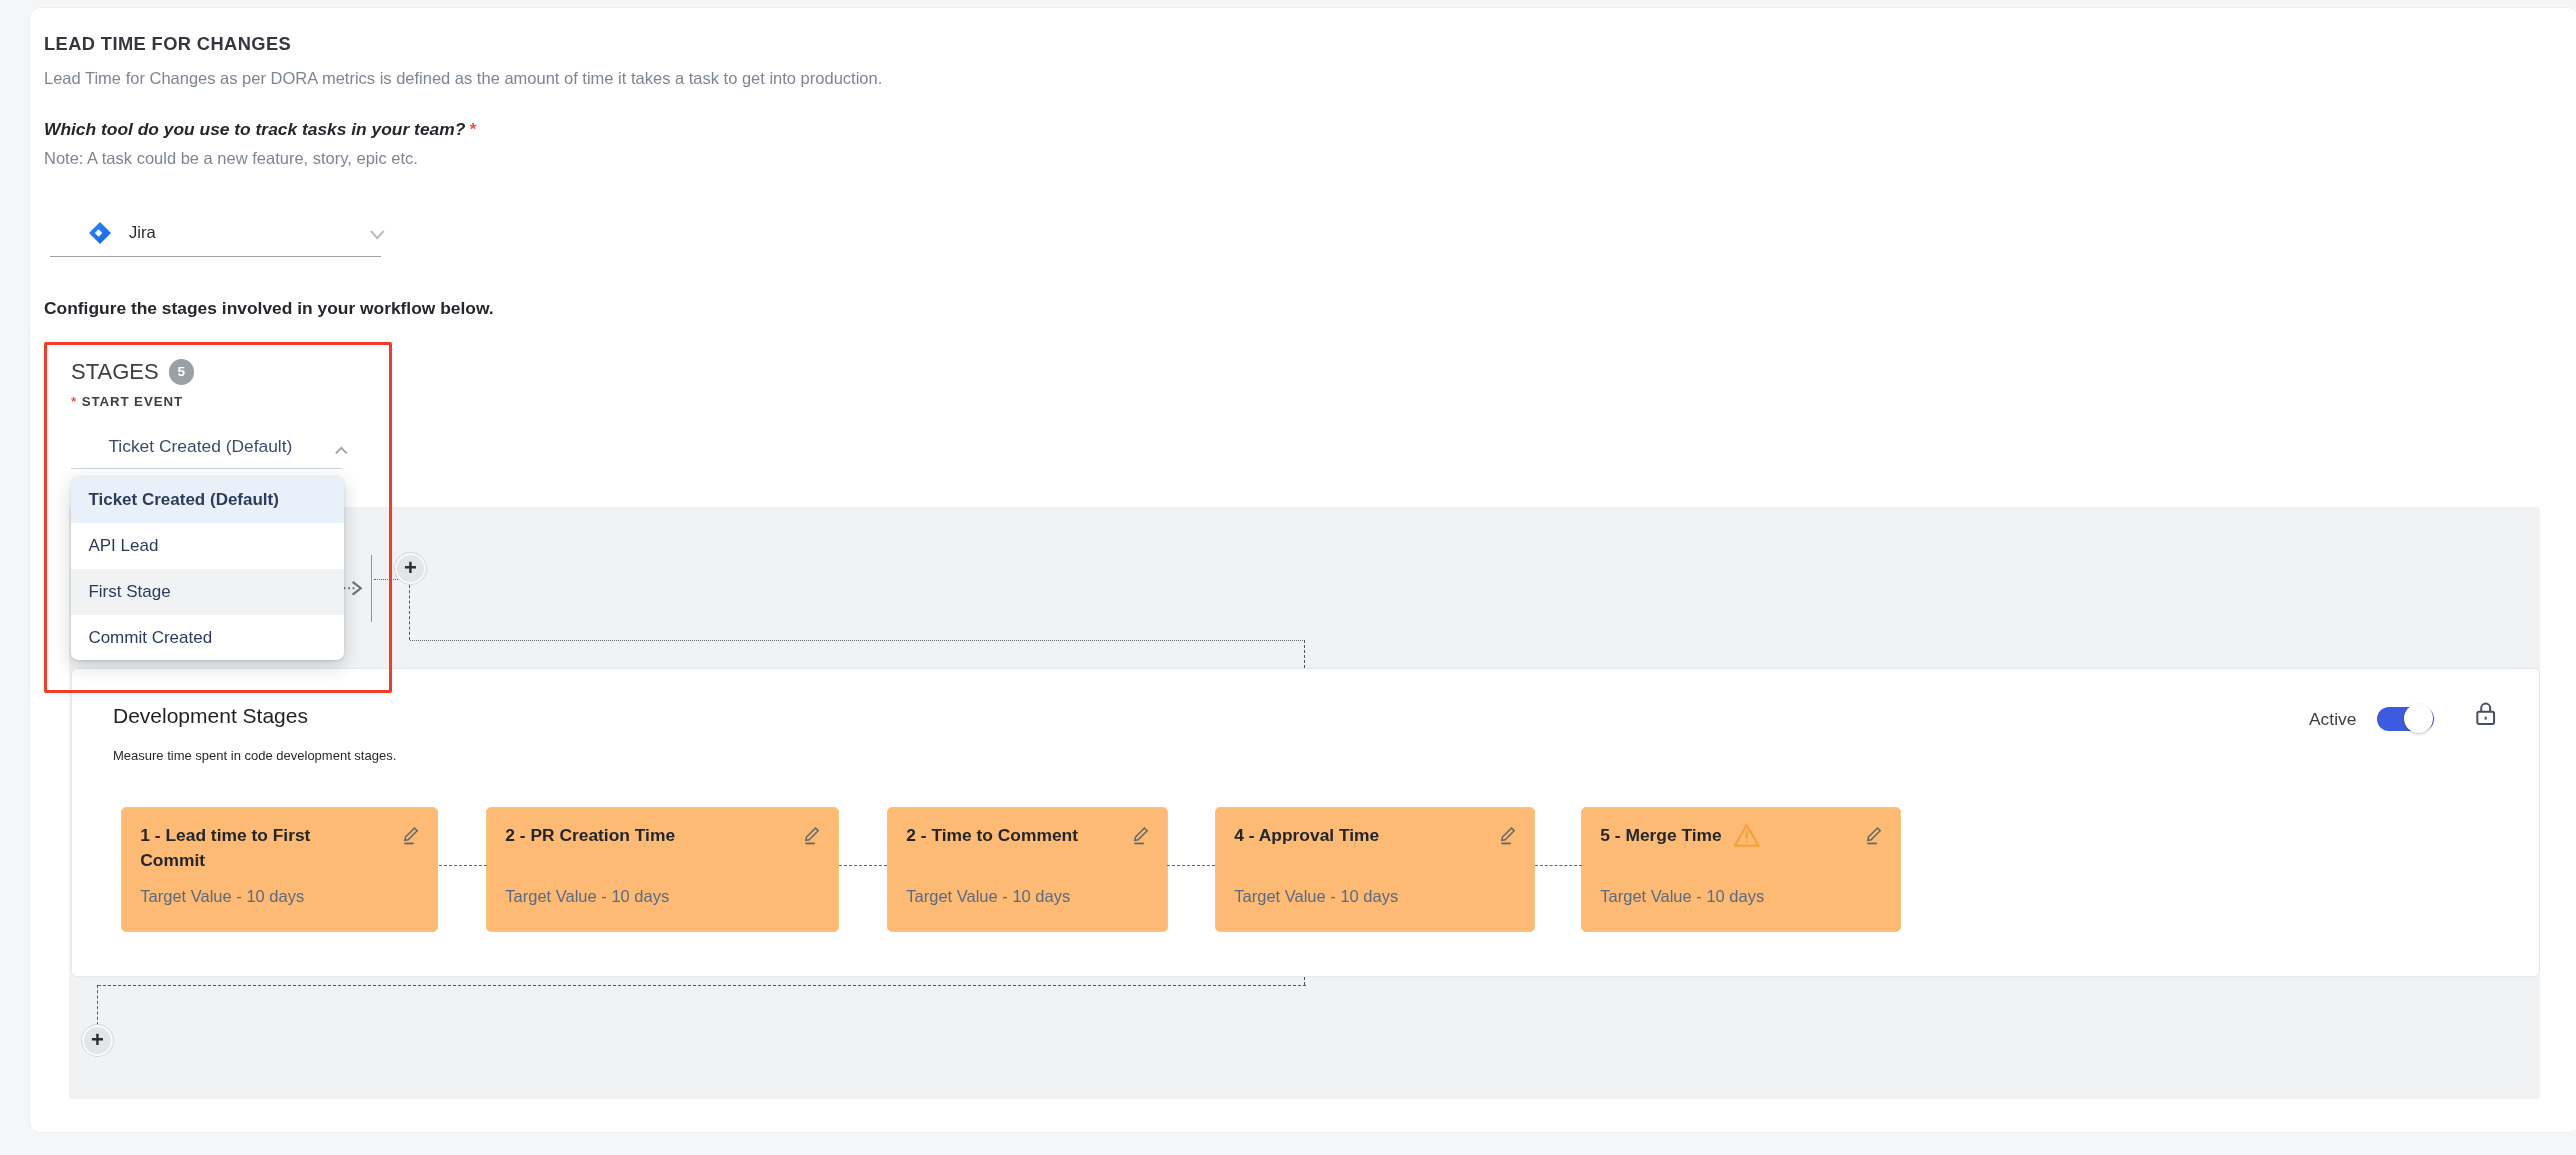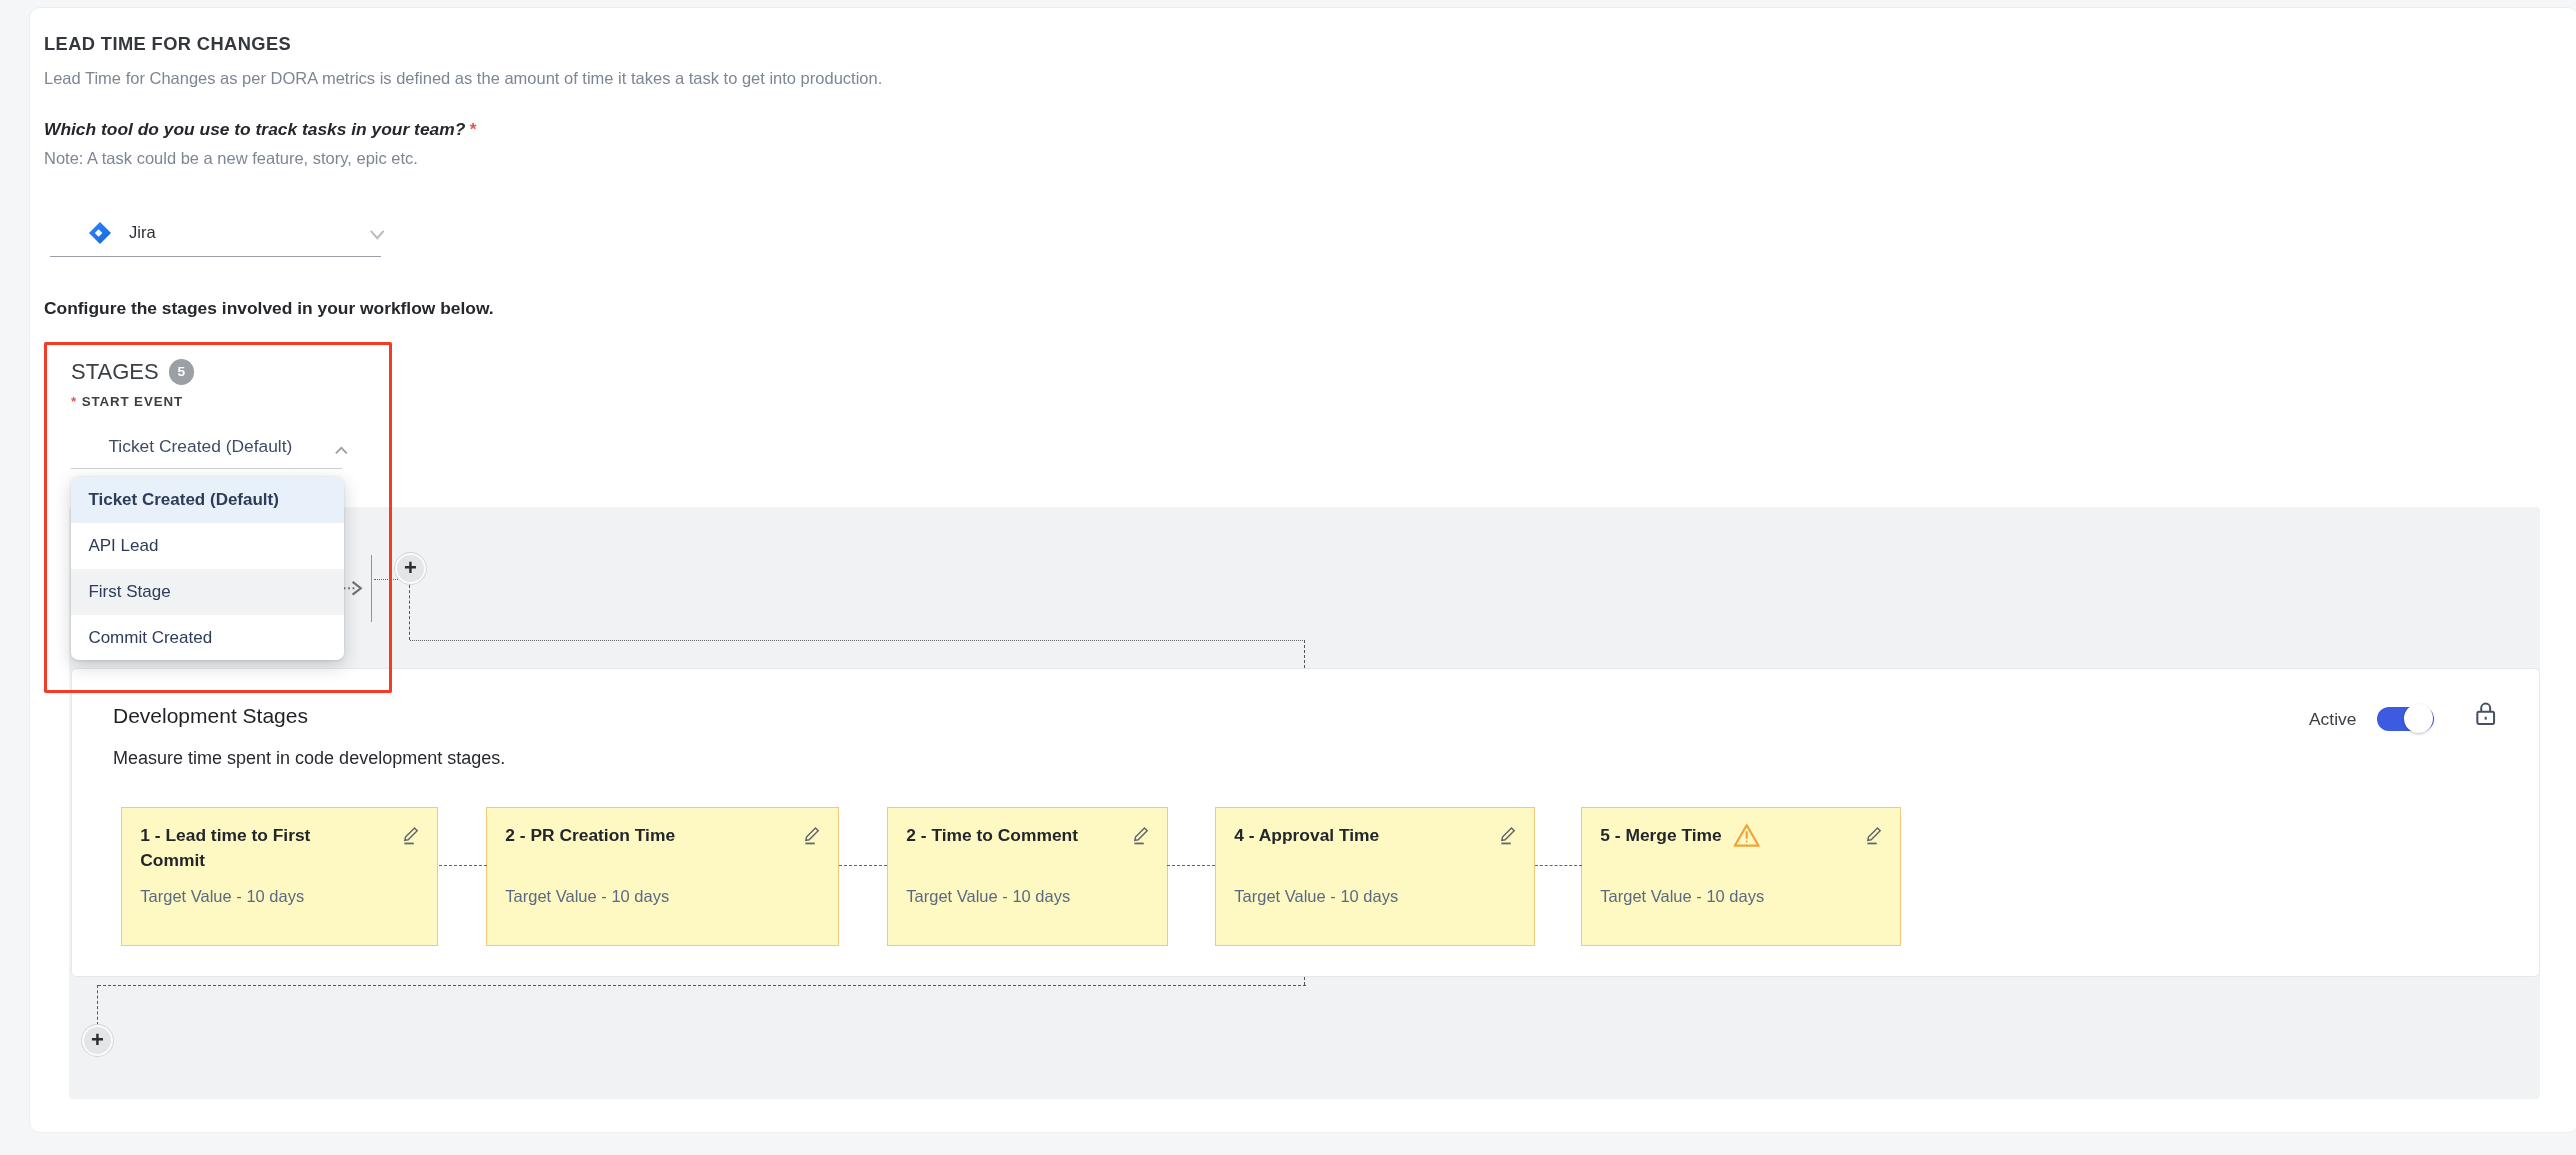--- a/index.html
+++ b/index.html
@@ -61,38 +61,38 @@
   }
   #plus-top{left:375px;top:553px;}
   #plus-bottom{left:62px;top:1025px;}
 
   
   #dev-card{
     left:51px;top:668px;width:2469px;height:309px;box-sizing:border-box;
     background:#fff;border:1.8px solid #e5e8eb;border-radius:5.5px;
   }
   #dev-title{left:93px;top:704px;font-size:21px;font-weight:500;color:#1e2125;}
-  #dev-desc{left:93px;top:748px;font-size:18px;color:#26292e;}
+  #dev-desc{left:93px;top:748px;font-size:13px;color:#26292e;}
 
   
   #active-label{left:2289px;top:709px;font-size:17.4px;color:#3a4046;}
   #active-toggle{
     left:2357px;top:707px;width:57px;height:24px;border-radius:12px;
     background:#3d5be0;cursor:pointer;
   }
   #active-toggle .knob{
     position:absolute;right:0.9px;top:-2.7px;width:29px;height:29px;border-radius:50%;
     background:#ffffff;box-shadow:0 0.9px 2.7px rgba(0,0,0,.25);
   }
   #lock-icon{left:2452px;top:700px;width:27.4px;height:29px;}
 
   
   .stage-card{
-    top:807px;height:139px;box-sizing:border-box;
-    background:#fef9c3;border:1.8px solid #f2c87a;border-radius:0;
+    top:807px;height:125px;box-sizing:border-box;
+    background:#fdba74;border:1.8px solid #f2c87a;border-radius:5px;
     padding:14.6px 18.3px;
   }
   .stage-title{
     font-size:17.4px;font-weight:600;color:#23262b;line-height:1.45;
     padding-right:53px;display:flex;flex-wrap:wrap;align-items:center;column-gap:11px;
   }
   .stage-target{position:absolute;left:18.3px;top:79px;font-size:16.5px;color:#5a6a80;}
   .edit-icon{position:absolute;right:14.6px;top:14.6px;width:22px;height:22px;cursor:pointer;}
   .warn-icon{width:27.4px;height:25px;display:inline-block;}
   #stage-card-0{left:101px;width:317px;}

